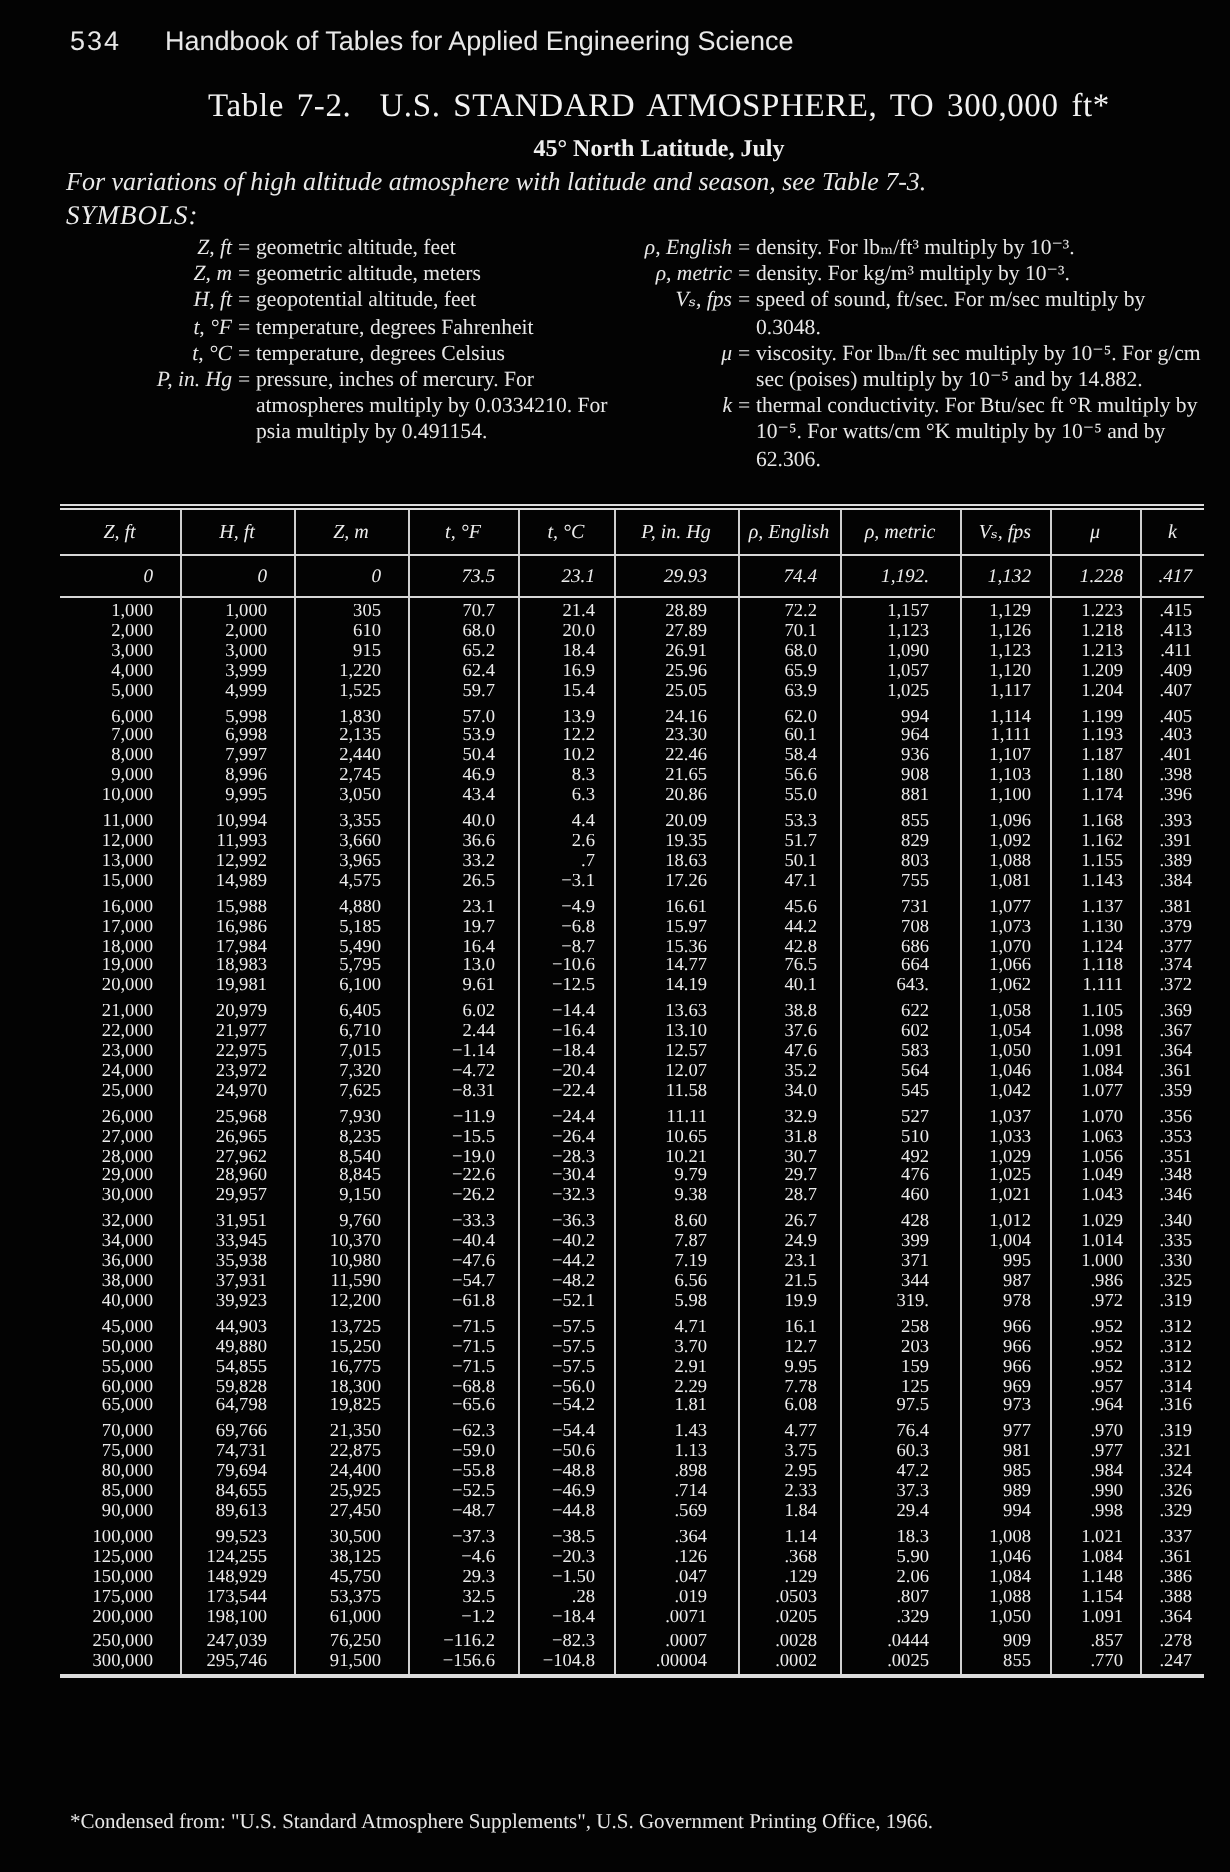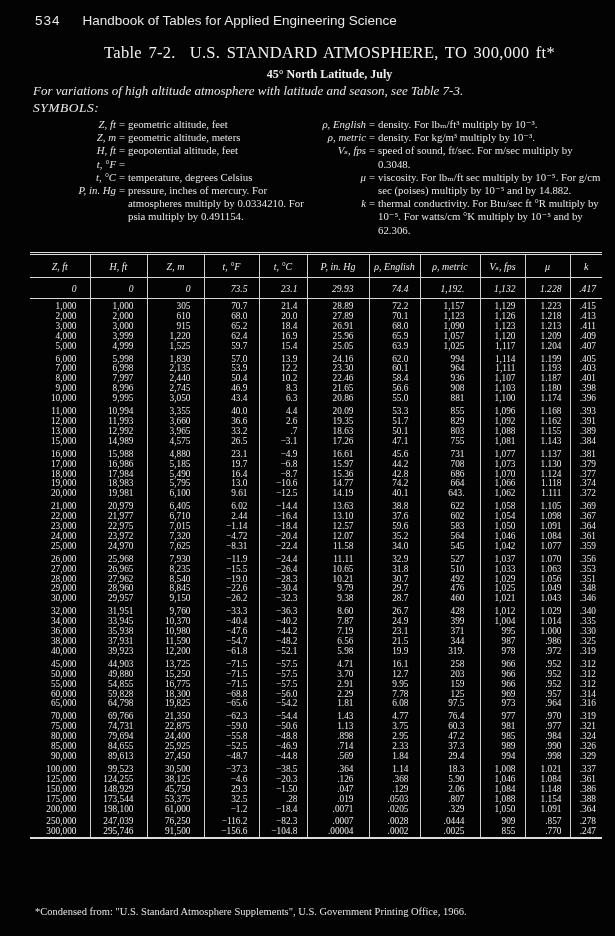--- a/index.html
+++ b/index.html
@@ -94,20 +94,21 @@
         <span class="sym-def">geometric altitude, meters</span>
       </div>
       <div class="sym-item">
         <span class="sym-term">H, ft</span>
         <span class="sym-eq">=</span>
         <span class="sym-def">geopotential altitude, feet</span>
       </div>
       <div class="sym-item">
         <span class="sym-term">t, °F</span>
         <span class="sym-eq">=</span>
+        <span class="sym-def">temperature, degrees Fahrenheit</span>
       </div>
       <div class="sym-item">
         <span class="sym-term">t, °C</span>
         <span class="sym-eq">=</span>
         <span class="sym-def">temperature, degrees Celsius</span>
       </div>
       <div class="sym-item">
         <span class="sym-term">P, in. Hg</span>
         <span class="sym-eq">=</span>
         <span class="sym-def">pressure, inches of mercury. For atmospheres multiply by 0.0334210. For psia multiply by 0.491154.</span>
@@ -465,21 +466,21 @@
           <td>1.124</td>
           <td>.377</td>
         </tr>
         <tr>
           <td>19,000</td>
           <td>18,983</td>
           <td>5,795</td>
           <td>13.0</td>
           <td>−10.6</td>
           <td>14.77</td>
-          <td>74.2</td>
+          <td>76.5</td>
           <td>664</td>
           <td>1,066</td>
           <td>1.118</td>
           <td>.374</td>
         </tr>
         <tr>
           <td>20,000</td>
           <td>19,981</td>
           <td>6,100</td>
           <td>9.61</td>
@@ -532,21 +533,21 @@
           <td>1.098</td>
           <td>.367</td>
         </tr>
         <tr>
           <td>23,000</td>
           <td>22,975</td>
           <td>7,015</td>
           <td>−1.14</td>
           <td>−18.4</td>
           <td>12.57</td>
-          <td>59.6</td>
+          <td>47.6</td>
           <td>583</td>
           <td>1,050</td>
           <td>1.091</td>
           <td>.364</td>
         </tr>
         <tr>
           <td>24,000</td>
           <td>23,972</td>
           <td>7,320</td>
           <td>−4.72</td>

